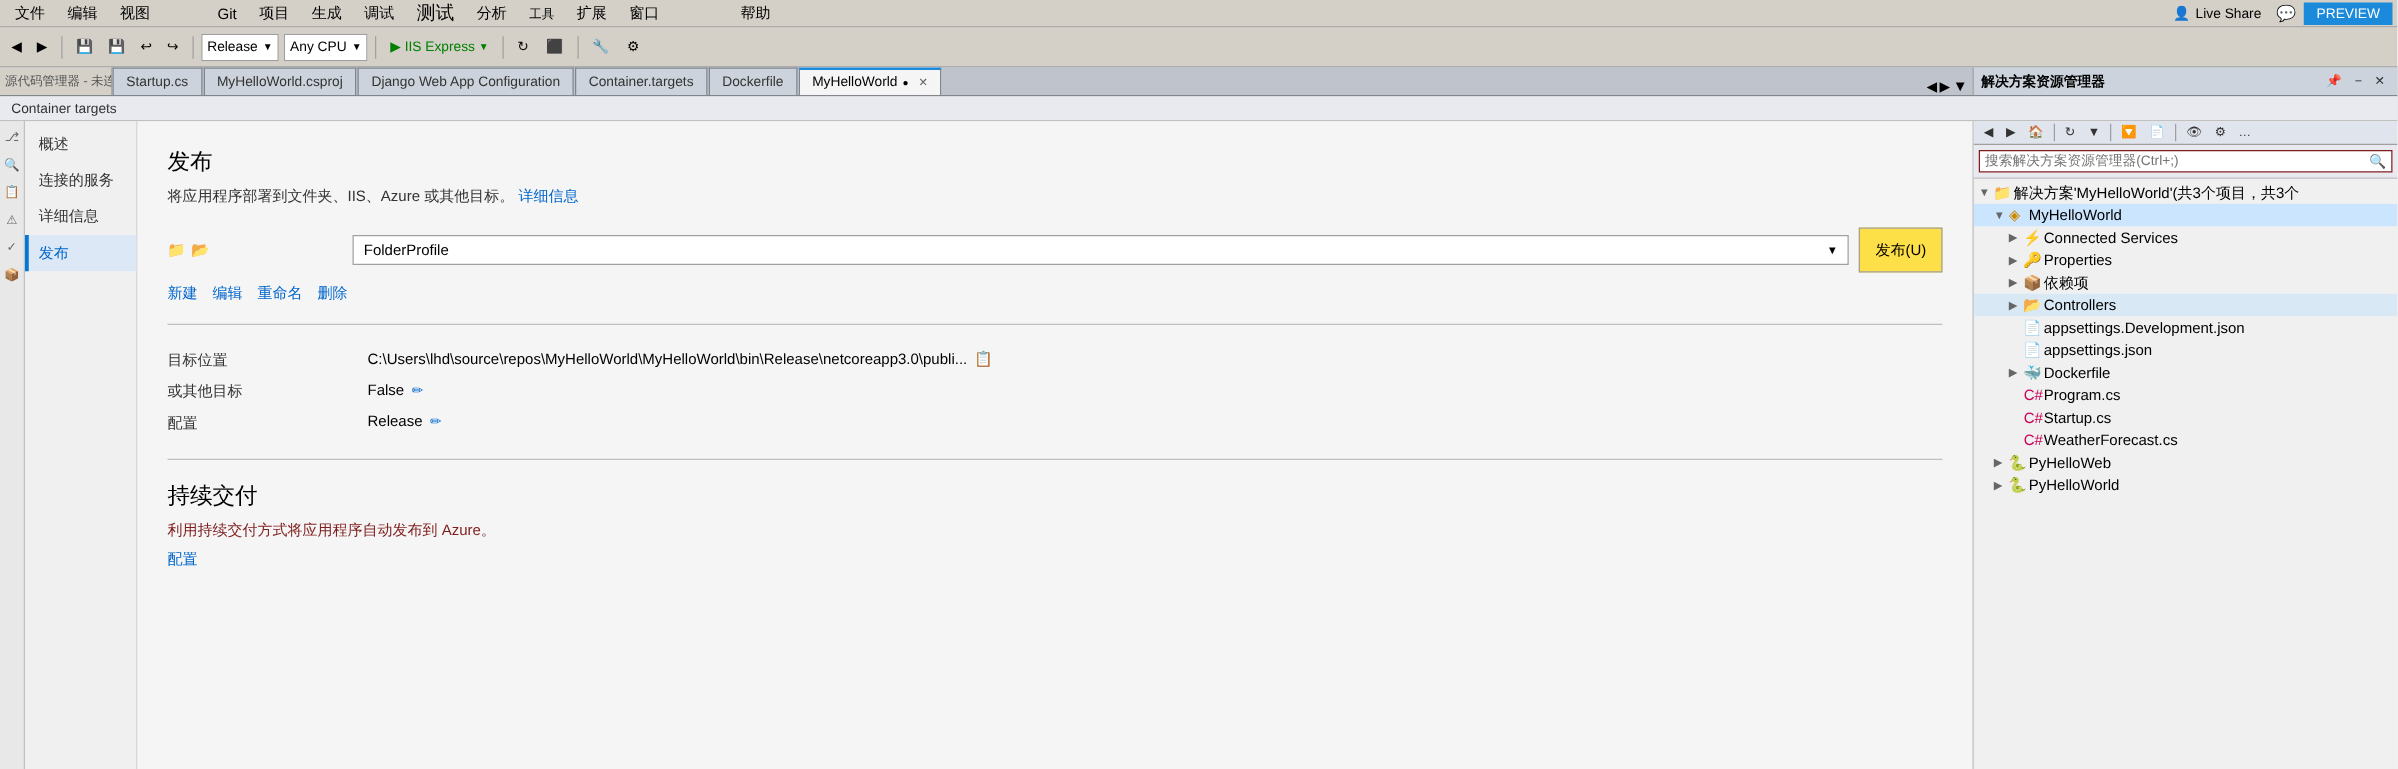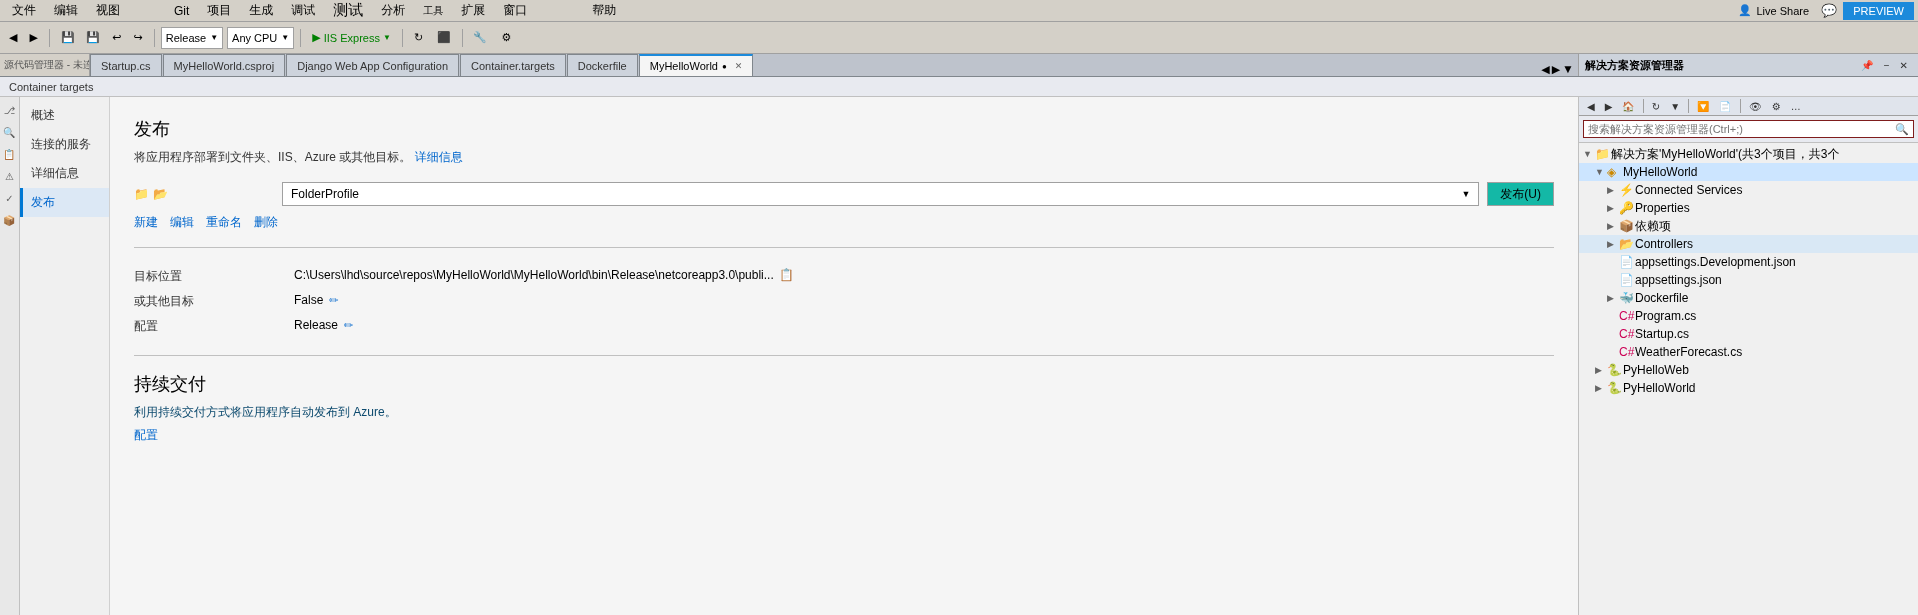--- a/index.html
+++ b/index.html
@@ -76,41 +76,41 @@
 
     .profile-row {
       display: flex; align-items: center; gap: 8px; margin-bottom: 8px;
     }
     .profile-select {
       flex: 1; height: 24px; border: 1px solid #a0a0a0;
       background: white; padding: 0 8px; font-size: 12px;
       display: flex; align-items: center; justify-content: space-between;
     }
     .publish-btn {
-      height: 24px; padding: 0 12px; background: #14b8a6;
+      height: 36px; padding: 0 12px; background: #fde047;
       border: 1px solid #a0a0a0; cursor: pointer; font-size: 12px;
       display: flex; align-items: center;
     }
     .action-links { font-size: 12px; color: #333; display: flex; gap: 12px; }
     .action-links a { color: #0066cc; text-decoration: none; cursor: pointer; }
 
     .divider { border: none; border-top: 1px solid #c0c0c0; margin: 16px 0; }
 
     .summary-title { font-size: 14px; font-weight: 400; margin-bottom: 12px; }
     .summary-table { width: 100%; }
     .summary-row {
       display: flex; align-items: flex-start; padding: 4px 0;
       font-size: 12px;
     }
     .summary-label { width: 160px; color: #333; flex-shrink: 0; }
     .summary-value { color: #000; display: flex; align-items: center; gap: 6px; }
     .edit-icon { cursor: pointer; color: #0066cc; font-size: 11px; }
 
     .ci-title { font-size: 18px; font-weight: 400; margin-bottom: 8px; }
-    .ci-desc { font-size: 12px; color: #0c4a6e; }
+    .ci-desc { font-size: 12px; color: #7f1d1d; }
 
     
     .right-panel {
       width: 340px; background: #f0f0f0; border-left: 1px solid #c0c0c0;
       display: flex; flex-direction: column;
     }
     .panel-btn { font-size: 10px; cursor: pointer; padding: 0 4px; background: none; border: none; color: #333; }
     .right-toolbar {
       display: flex; align-items: center; background: #e0e4ec;
       padding: 2px 4px; gap: 2px; border-bottom: 1px solid #a0a0a0;

